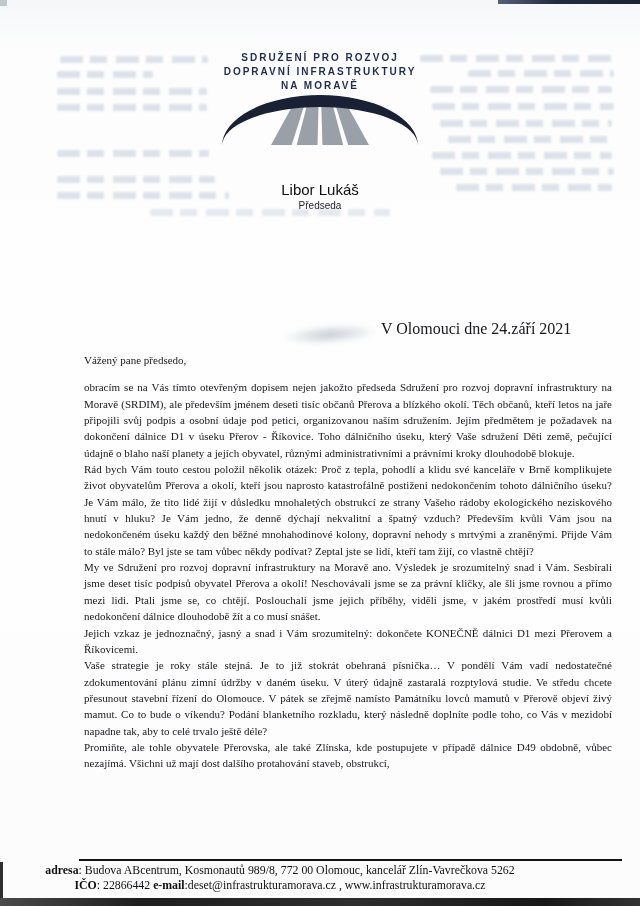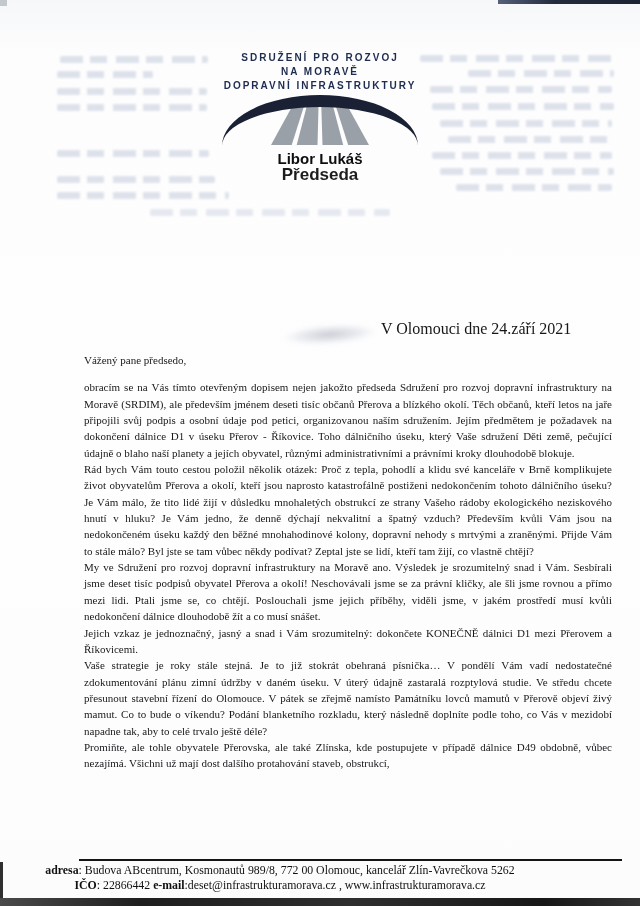--- a/index.html
+++ b/index.html
@@ -23,22 +23,22 @@
   .smudge{position:absolute;left:284px;top:325px;width:92px;height:19px;
     background:radial-gradient(ellipse at center,rgba(148,156,172,.5),rgba(148,156,172,0) 72%);
     filter:blur(2px);transform:rotate(-4deg);}
   
   .org-header{position:absolute;top:51px;left:0;width:640px;text-align:center;
     font-family:"Liberation Sans",sans-serif;font-weight:700;font-size:10px;
     letter-spacing:2px;line-height:14px;color:#1e2c50;}
   .logo{position:absolute;left:219px;top:92px;width:202px;height:57px;}
   .signer{position:absolute;top:150px;left:0;width:640px;text-align:center;
     font-family:"Liberation Sans",sans-serif;color:#0e0e10;}
-  .signer-name{font-size:15px;font-weight:700;line-height:17px;}
-  .signer-title{font-size:17px;font-weight:700;line-height:15px;color:#1d1d20;}
+  .signer-name{font-size:15px;font-weight:400;line-height:17px;margin-top:31px;}
+  .signer-title{font-size:10px;font-weight:400;line-height:15px;color:#1d1d20;}
   
   .recipient{position:absolute;left:76px;top:245px;font-size:15px;line-height:16.2px;color:#17171a;}
   .dateline{position:absolute;left:381px;top:320px;font-size:16px;color:#17171a;}
   .letter-body{position:absolute;left:76px;top:352px;width:528px;font-size:11px;
     line-height:16.35px;color:#18181b;margin-left:8px;}
   .letter-body p{margin:0;text-align:justify;}
   .letter-body p.salutation{text-align:left;margin-bottom:11px;}
   
   .footer-rule{position:absolute;left:79px;top:859px;width:543px;height:2px;background:#141414;}
   .footer{position:absolute;left:0;top:863px;width:560px;text-align:center;
@@ -66,22 +66,22 @@
   <div class="bleed" style="left:432px;top:152px;width:180px;"></div>
   <div class="bleed" style="left:440px;top:168px;width:174px;"></div>
   <div class="bleed" style="left:57px;top:176px;width:158px;"></div>
   <div class="bleed" style="left:456px;top:184px;width:156px;"></div>
   <div class="bleed" style="left:57px;top:192px;width:172px;"></div>
   <div class="bleed" style="left:150px;top:209px;width:240px;opacity:.45;"></div>
   <div class="smudge"></div>
 
   <div class="org-header">
     <div>SDRUŽENÍ PRO ROZVOJ</div>
+    <div>DOPRAVNÍ INFRASTRUKTURY</div>
     <div>NA MORAVĚ</div>
-    <div>DOPRAVNÍ INFRASTRUKTURY</div>
   </div>
 
   <svg class="logo" viewBox="0 0 202 57" aria-hidden="true">
 
     <g fill="#9aa0a8">
       <path d="M52,53 L72.7,53 L86,11 L75,11 Z"></path>
       <path d="M77.7,53 L98.5,53 L99.6,11 L88.6,11 Z"></path>
       <path d="M103.5,53 L124.2,53 L113.2,11 L102.2,11 Z"></path>
       <path d="M129.2,53 L150,53 L126.8,11 L115.8,11 Z"></path>
     </g>

